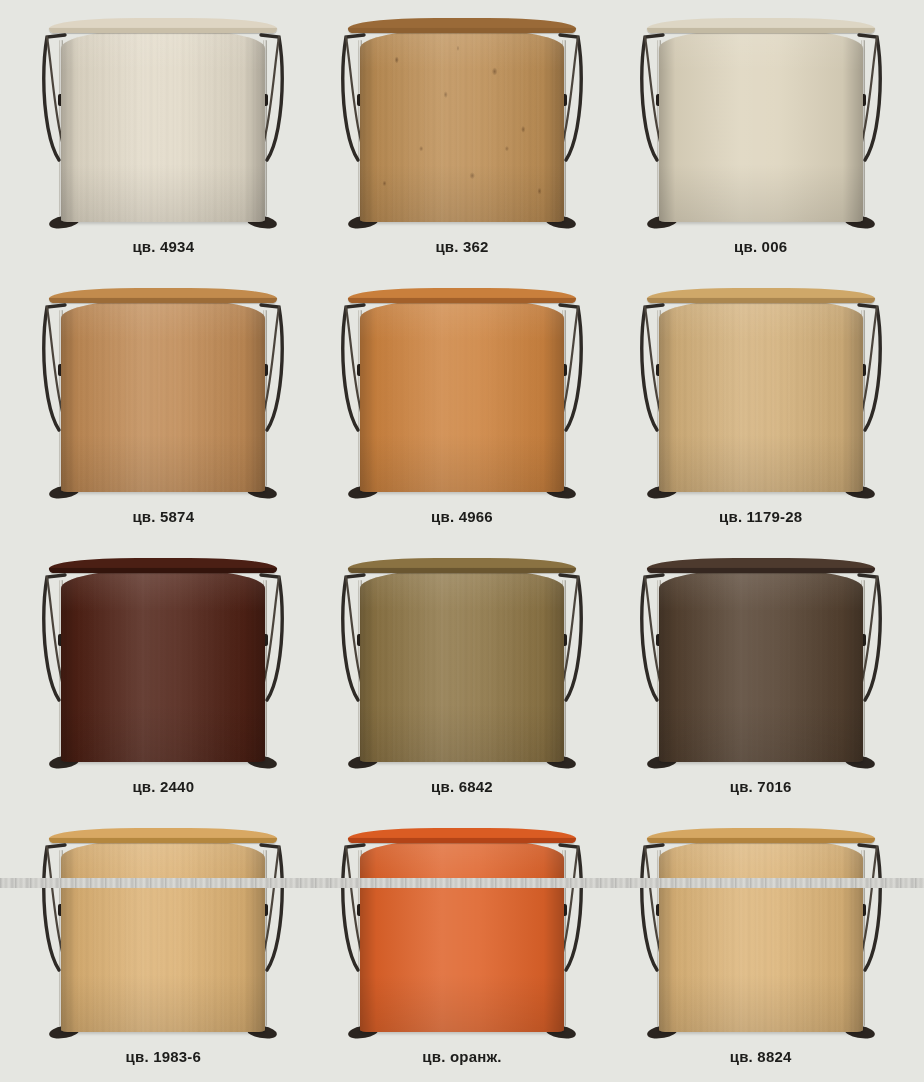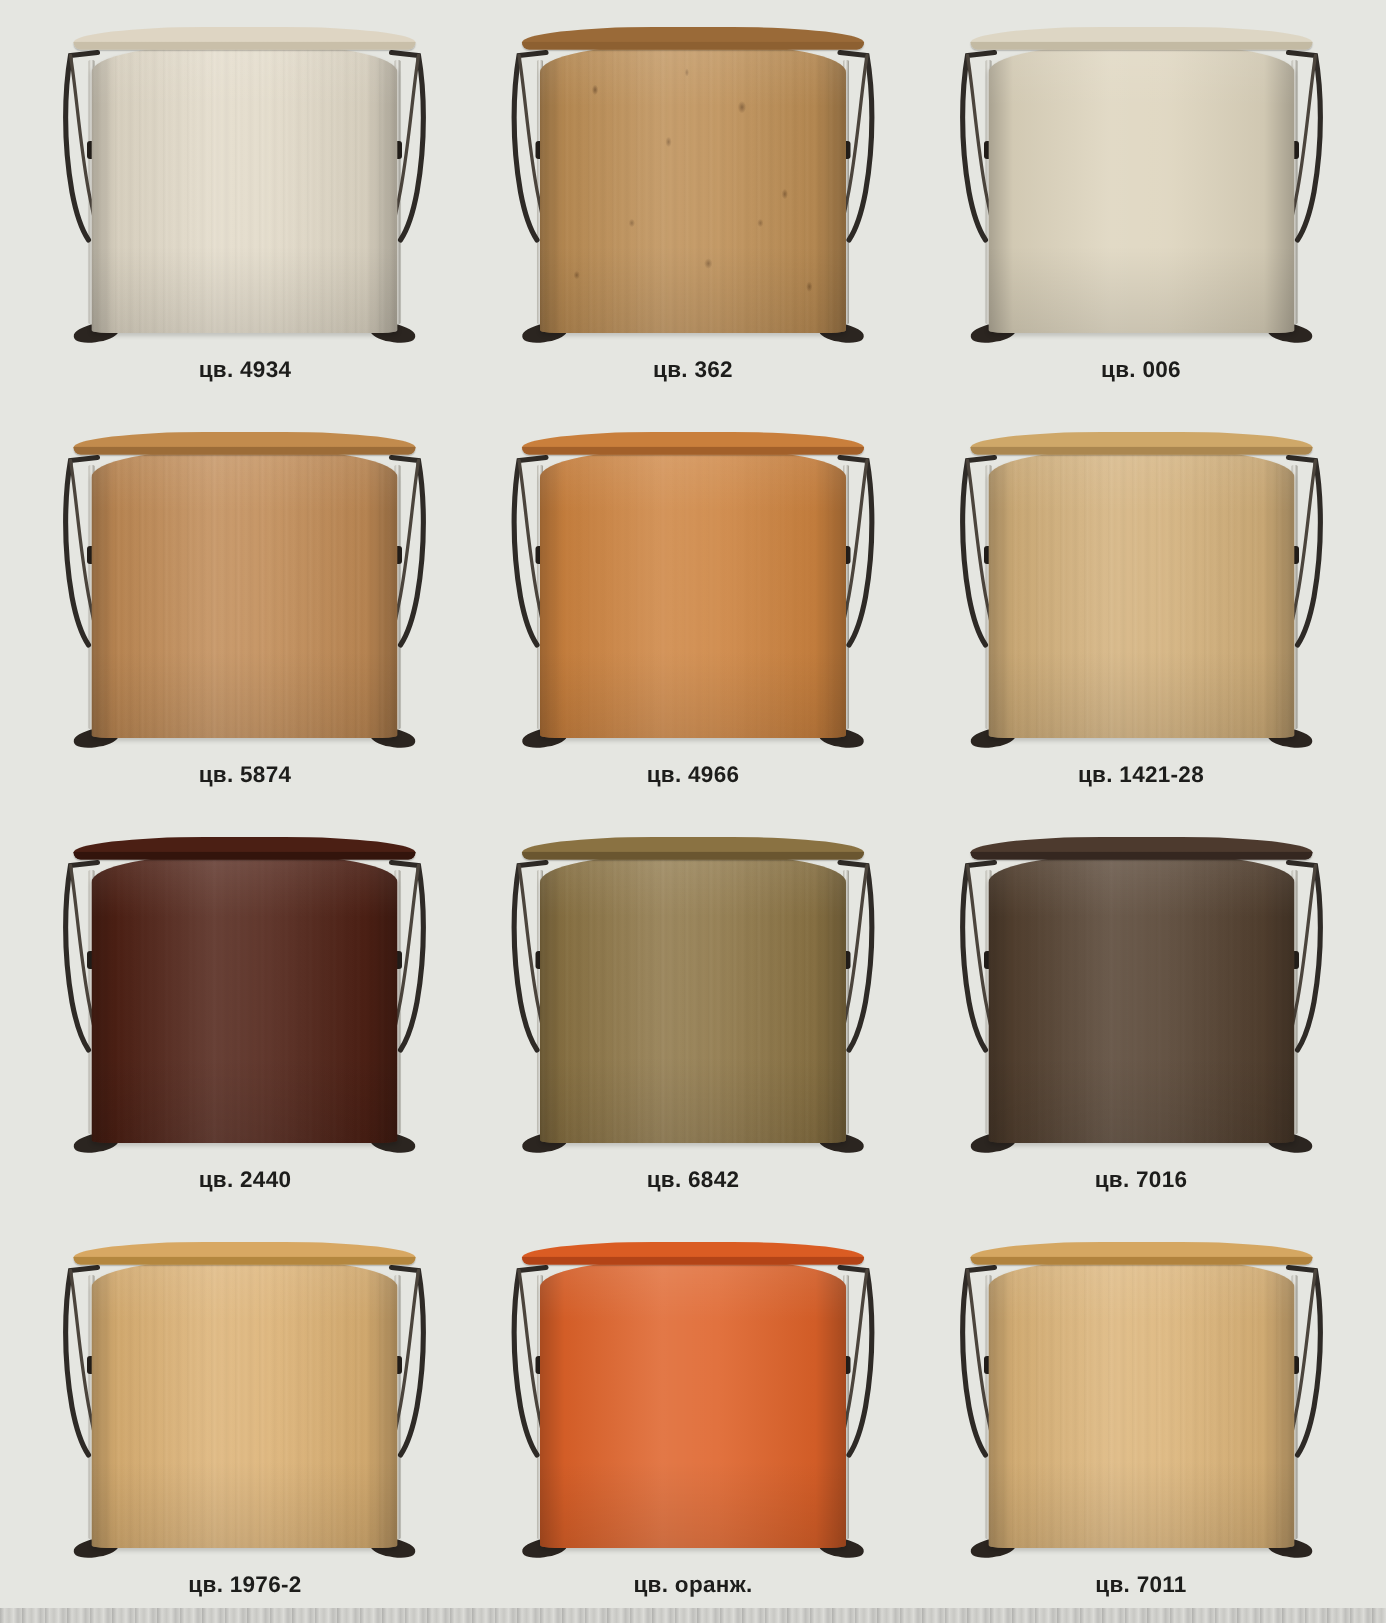--- a/index.html
+++ b/index.html
@@ -11,21 +11,21 @@
     width: 924px;
     height: 1082px;
     background: #e5e6e1;
     font-family: "Liberation Sans", sans-serif;
     overflow: hidden;
   }
 
   #catalog-page {
     position: relative;
     width: 924px;
-    height: 1082px;
+    height: 888px;
     background: #e5e6e1;
   }
 
   
   #swatch-grid {
     position: absolute;
     left: 0;
     top: 0;
     width: 924px;
     height: 1082px;
@@ -415,21 +415,21 @@
         <div class="shade"></div>
         <div class="vshade"></div>
       </div>
 
       <div class="table-top">
         <div class="top-face" style="background: linear-gradient(rgb(207, 168, 105) 0%, rgb(207, 168, 105) 60%, rgb(171, 135, 80) 100%);"></div>
         <div class="top-edge" style="background: rgb(171, 135, 80);"></div>
       </div>
 
     </div>
-    <div class="swatch-caption">цв. 1421-28</div>
+    <div class="swatch-caption">цв. 1179-28</div>
   </div>
       <div class="swatch-cell">
     <div class="desk">
 
       <div class="leg-post left"></div>
       <svg class="bracket left" viewBox="0 0 30 132">
         <path d="M26 3 L8 5 C4 28 3 62 9 96 C12 112 16 122 20 128" fill="none" stroke="#2e2a26" stroke-width="3.4" stroke-linecap="round"></path>
         <path d="M8 5 C12 30 14 62 20 95 C23 110 25 120 27 127" fill="none" stroke="#4b443c" stroke-width="2.2" stroke-linecap="round"></path>
         <rect x="19" y="62" width="8" height="12" rx="2" fill="#231e1a"></rect>
       </svg>
@@ -555,21 +555,21 @@
         <div class="shade"></div>
         <div class="vshade"></div>
       </div>
 
       <div class="table-top">
         <div class="top-face" style="background: linear-gradient(rgb(216, 168, 99) 0%, rgb(216, 168, 99) 60%, rgb(180, 135, 63) 100%);"></div>
         <div class="top-edge" style="background: rgb(180, 135, 63);"></div>
       </div>
 
     </div>
-    <div class="swatch-caption">цв. 1976-2</div>
+    <div class="swatch-caption">цв. 1983-6</div>
   </div>
       <div class="swatch-cell">
     <div class="desk">
 
       <div class="leg-post left"></div>
       <svg class="bracket left" viewBox="0 0 30 132">
         <path d="M26 3 L8 5 C4 28 3 62 9 96 C12 112 16 122 20 128" fill="none" stroke="#2e2a26" stroke-width="3.4" stroke-linecap="round"></path>
         <path d="M8 5 C12 30 14 62 20 95 C23 110 25 120 27 127" fill="none" stroke="#4b443c" stroke-width="2.2" stroke-linecap="round"></path>
         <rect x="19" y="62" width="8" height="12" rx="2" fill="#231e1a"></rect>
       </svg>
@@ -625,19 +625,19 @@
         <div class="shade"></div>
         <div class="vshade"></div>
       </div>
 
       <div class="table-top">
         <div class="top-face" style="background: linear-gradient(rgb(213, 167, 98) 0%, rgb(213, 167, 98) 60%, rgb(177, 131, 62) 100%);"></div>
         <div class="top-edge" style="background: rgb(177, 131, 62);"></div>
       </div>
 
     </div>
-    <div class="swatch-caption">цв. 7011</div>
+    <div class="swatch-caption">цв. 8824</div>
   </div>
     </div>
 
   <div id="bottom-strip"></div>
 
 </div>
 
 </body></html>

